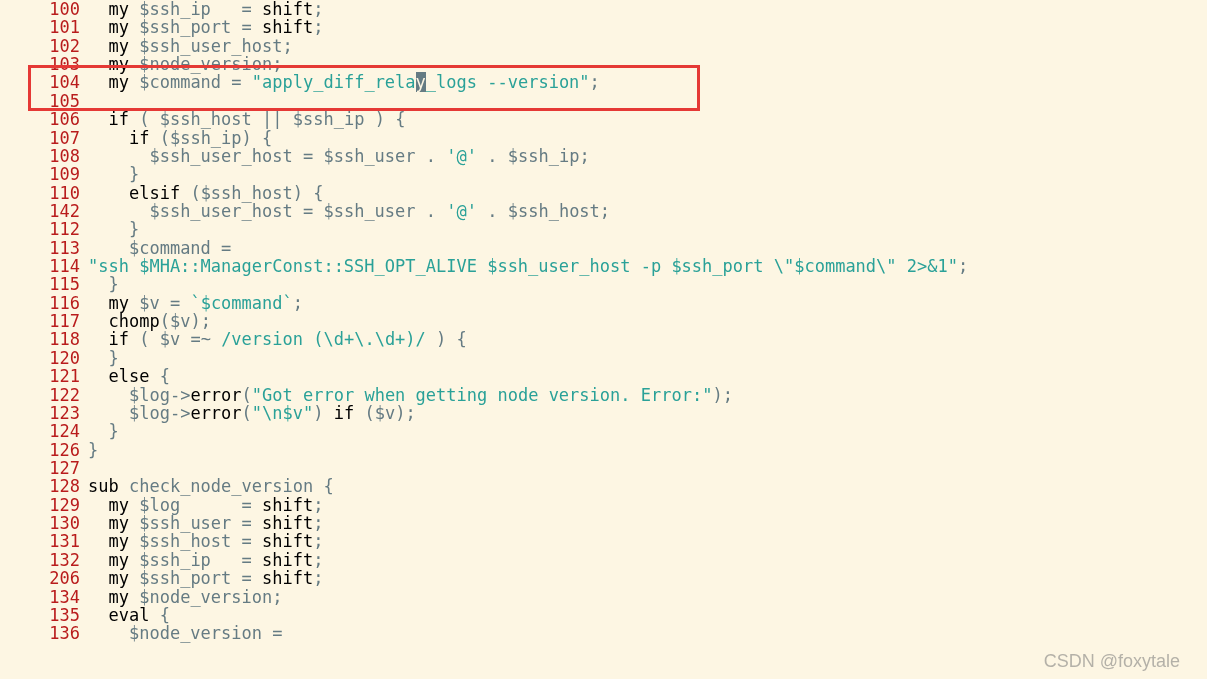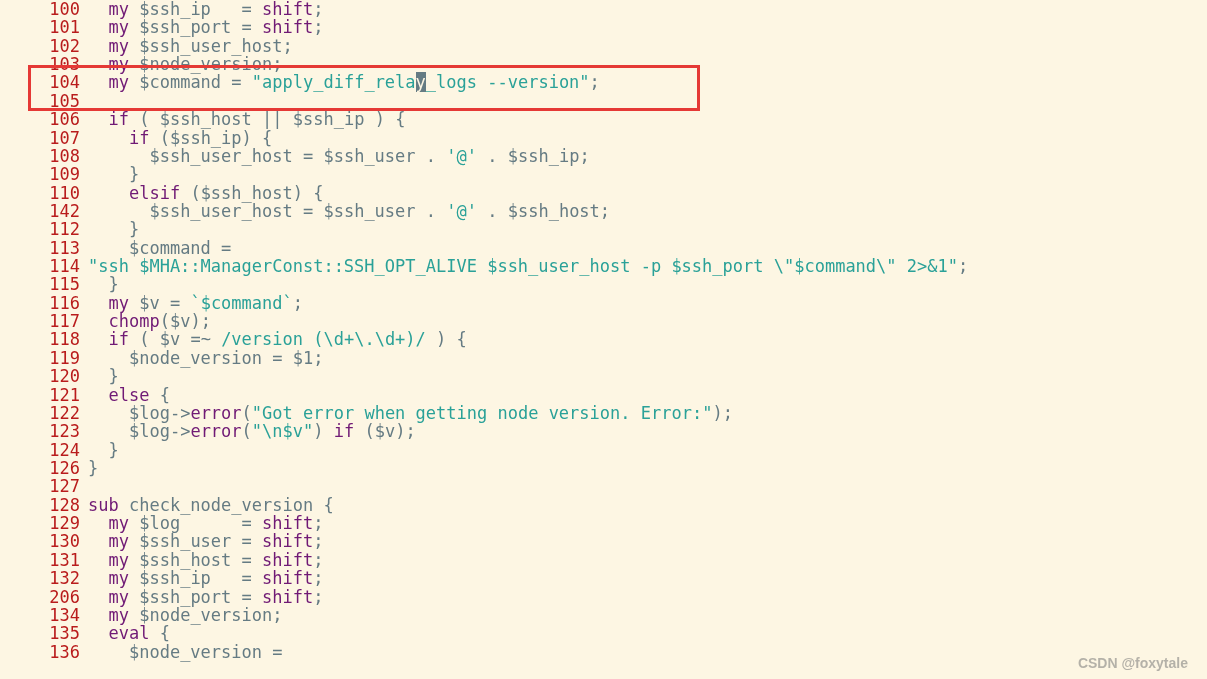--- a/index.html
+++ b/index.html
@@ -29,43 +29,42 @@
     width: 80px;
     text-align: right;
     padding-right: 8px;
     color: #b91c1c;
     user-select: none;
     flex-shrink: 0;
   }
   .code {
     flex: 1 1 auto;
   }
-  .kw            { color: #701a75; } 
+  .kw            { color: #000000; } 
   .var           { color: #657b83; }
   .str           { color: #2aa198; }
   .op            { color: #657b83; }
   .cursor-block  {
     background: #657b83;
     color: #fdf6e3;
     padding: 0 0;
   }
   
   .redbox {
     position: absolute;
     border: 3px solid #e53935;
     pointer-events: none;
   }
   .watermark {
     position: absolute;
-    right: 19px;
+    right: 27px;
     bottom: 8px;
     color: rgba(120,120,120,0.55);
     font-family: Arial, sans-serif;
-    font-size: 14px;
-    font-weight: bold;
+    font-size: 18px;
   }
 </style>
 </head>
 <body>
 
 <div class="editor" id="editor-root">
   <div class="redbox" id="redbox" style="top: 65px; left: 28px; width: 666px; height: 40px;"></div>
   <span class="watermark">CSDN @foxytale</span>
 <div class="line"><span class="gutter">100</span><span class="code"><span>  </span><span class="kw">my </span><span class="var">$ssh_ip   </span><span class="op">= </span><span class="kw">shift</span><span class="op">;</span></span></div>
     <div class="line"><span class="gutter">101</span><span class="code"><span>  </span><span class="kw">my </span><span class="var">$ssh_port </span><span class="op">= </span><span class="kw">shift</span><span class="op">;</span></span></div>
@@ -79,21 +78,20 @@
     <div class="line"><span class="gutter">109</span><span class="code"><span>    </span><span class="op">}</span></span></div>
     <div class="line"><span class="gutter">110</span><span class="code"><span>    </span><span class="kw">elsif </span><span class="op">(</span><span class="var">$ssh_host</span><span class="op">) {</span></span></div>
     <div class="line"><span class="gutter">142</span><span class="code"><span>      </span><span class="var">$ssh_user_host </span><span class="op">= </span><span class="var">$ssh_user </span><span class="op">. </span><span class="str">'@' </span><span class="op">. </span><span class="var">$ssh_host</span><span class="op">;</span></span></div>
     <div class="line"><span class="gutter">112</span><span class="code"><span>    </span><span class="op">}</span></span></div>
     <div class="line"><span class="gutter">113</span><span class="code"><span>    </span><span class="var">$command </span><span class="op">=</span></span></div>
     <div class="line"><span class="gutter">114</span><span class="code"><span class="str">"ssh $MHA::ManagerConst::SSH_OPT_ALIVE $ssh_user_host -p $ssh_port \"$command\" 2&gt;&amp;1"</span><span class="op">;</span></span></div>
     <div class="line"><span class="gutter">115</span><span class="code"><span>  </span><span class="op">}</span></span></div>
     <div class="line"><span class="gutter">116</span><span class="code"><span>  </span><span class="kw">my </span><span class="var">$v </span><span class="op">= </span><span class="str">`$command`</span><span class="op">;</span></span></div>
     <div class="line"><span class="gutter">117</span><span class="code"><span>  </span><span class="kw">chomp</span><span class="op">(</span><span class="var">$v</span><span class="op">);</span></span></div>
     <div class="line"><span class="gutter">118</span><span class="code"><span>  </span><span class="kw">if </span><span class="op">( </span><span class="var">$v </span><span class="op">=~ </span><span class="str">/version (\d+\.\d+)/ </span><span class="op">) {</span></span></div>
-    <div class="line"><span class="gutter">119</span><span class="code"><span>    </span><span class="var">$node_version </span><span class="op">= </span><span class="var">$1</span><span class="op">;</span></span></div>
     <div class="line"><span class="gutter">120</span><span class="code"><span>  </span><span class="op">}</span></span></div>
     <div class="line"><span class="gutter">121</span><span class="code"><span>  </span><span class="kw">else </span><span class="op">{</span></span></div>
     <div class="line"><span class="gutter">122</span><span class="code"><span>    </span><span class="var">$log</span><span class="op">-&gt;</span><span class="kw">error</span><span class="op">(</span><span class="str">"Got error when getting node version. Error:"</span><span class="op">);</span></span></div>
     <div class="line"><span class="gutter">123</span><span class="code"><span>    </span><span class="var">$log</span><span class="op">-&gt;</span><span class="kw">error</span><span class="op">(</span><span class="str">"\n$v"</span><span class="op">) </span><span class="kw">if </span><span class="op">(</span><span class="var">$v</span><span class="op">);</span></span></div>
     <div class="line"><span class="gutter">124</span><span class="code"><span>  </span><span class="op">}</span></span></div>
     <div class="line"><span class="gutter">126</span><span class="code"><span class="op">}</span></span></div>
     <div class="line"><span class="gutter">127</span><span class="code"></span></div>
     <div class="line"><span class="gutter">128</span><span class="code"><span class="kw">sub </span><span class="var">check_node_version </span><span class="op">{</span></span></div>
     <div class="line"><span class="gutter">129</span><span class="code"><span>  </span><span class="kw">my </span><span class="var">$log      </span><span class="op">= </span><span class="kw">shift</span><span class="op">;</span></span></div>
     <div class="line"><span class="gutter">130</span><span class="code"><span>  </span><span class="kw">my </span><span class="var">$ssh_user </span><span class="op">= </span><span class="kw">shift</span><span class="op">;</span></span></div>

